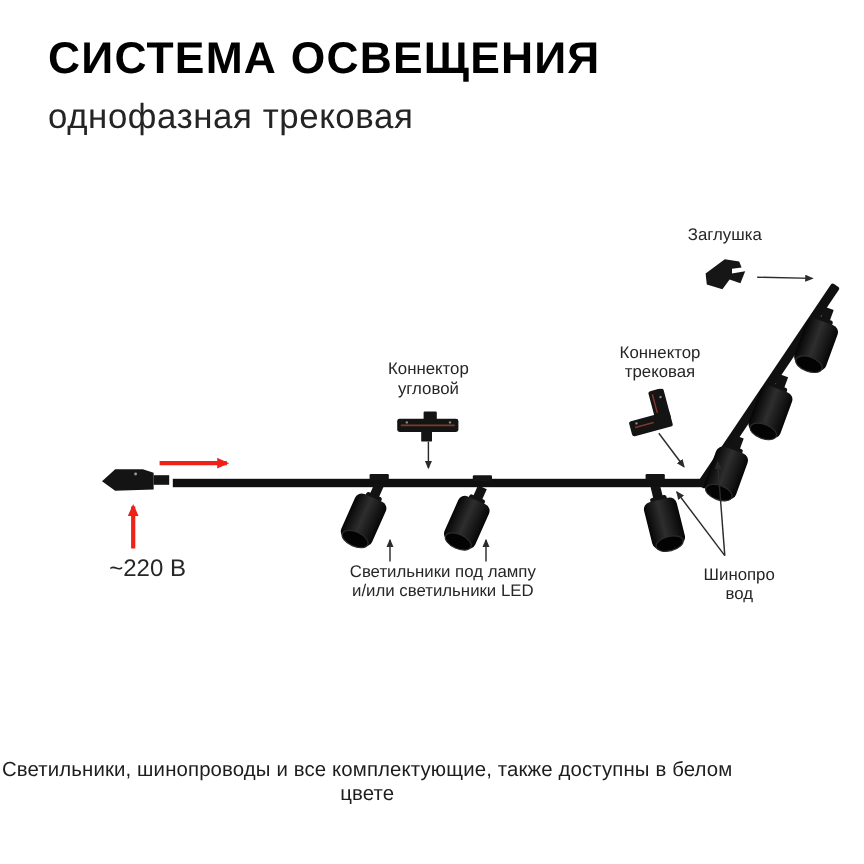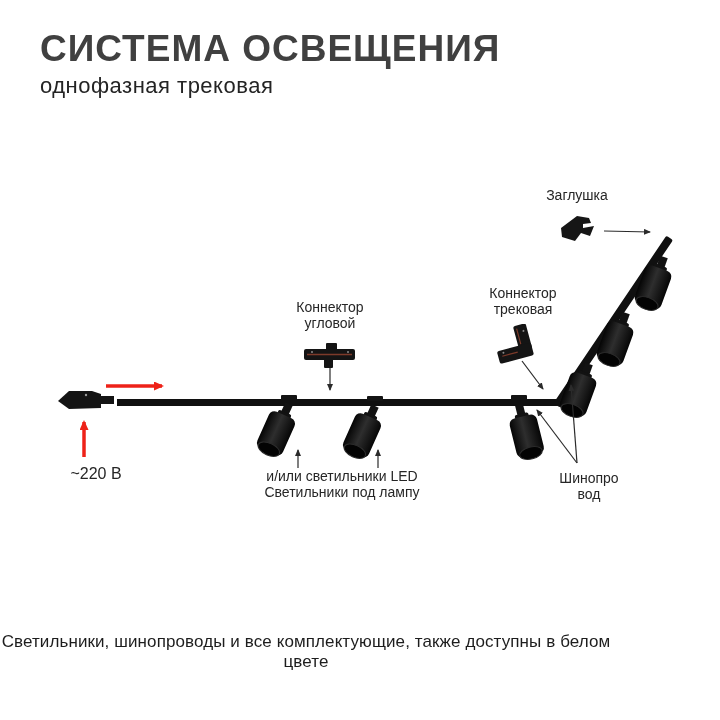--- a/index.html
+++ b/index.html
@@ -6,28 +6,28 @@
   body {
     width:720px; height:720px; position:relative; overflow:hidden;
     background:#ffffff;
     font-family:"Liberation Sans", sans-serif;
     color:#1a1a1a;
   }
   
   .header { position:absolute; left:40px; top:28px; }
   .title {
     font-size:37px; font-weight:bold; letter-spacing:1px;
-    color:#404040; line-height:42px; white-space:nowrap;
+    color:#000000; line-height:42px; white-space:nowrap;
   }
   .subtitle {
-    font-size:22px; font-weight:400; letter-spacing:0.5px;
-    color:#242424; line-height:32px; margin-top:0; white-space:nowrap;
+    font-size:29px; font-weight:400; letter-spacing:0.5px;
+    color:#242424; line-height:32px; margin-top:12px; white-space:nowrap;
   }
   
-  .diagram { position:absolute; inset:0; }
+  .diagram { position:absolute; inset:0;margin-left:27px; }
   .track { position:absolute; background:#101010; z-index:1; }
   #track-h { left:117px; top:399px; width:442px; height:7px; }
   #track-d {
     left:555px; top:398px; width:202px; height:8px;
     transform-origin:4px 4px; transform:rotate(-56deg); border-radius:2px;
   }
   .clip { position:absolute; background:#141414; z-index:2; width:16px; height:5px; border-radius:1px; }
   
   .spot { position:absolute; width:36px; height:56px; z-index:2; transform-origin:18px 0px; }
   .spot .stem  { position:absolute; left:14px; top:0; width:8px; height:12px; background:#121212; }
@@ -41,21 +41,21 @@
     content:""; position:absolute; left:2px; bottom:-4px; width:22px; height:11px;
     border-radius:50%; background:#030303; border:1px solid #2c2c2c;
   }
   .svgpart { position:absolute; z-index:3; }
   
   .lbl {
     position:absolute; z-index:4; transform:translateX(-50%);
     text-align:center; font-size:14px; line-height:16px;
     color:#262626; white-space:nowrap;
   }
-  .lbl-voltage { font-size:16px; }
+  .lbl-voltage { font-size:20px; }
   #arrows { position:absolute; inset:0; z-index:5; pointer-events:none; }
   
   .footer {
     position:absolute; left:0; top:632px; width:612px;
     text-align:center; font-size:17px; color:#1d1d1d; letter-spacing:0.1px;
   }
 </style>
 </head>
 <body>
 
@@ -148,22 +148,22 @@
     <div>Коннектор</div>
     <div>трековая</div>
   </div>
 
 
   <div class="lbl lbl-voltage" style="left:96px; top:466px;">
     <div>~220 В</div>
   </div>
 
   <div class="lbl" style="left:342px; top:468px;">
+    <div>Светильники под лампу</div>
     <div>и/или светильники LED</div>
-    <div>Светильники под лампу</div>
   </div>
 
   <div class="lbl" style="left:589px; top:470px;">
     <div>Шинопро</div>
     <div>вод</div>
   </div>
 
   <svg id="arrows" width="720" height="720">
     <defs>
       <marker id="mb" markerWidth="8" markerHeight="8" refX="6" refY="3" orient="auto" markerUnits="userSpaceOnUse">

